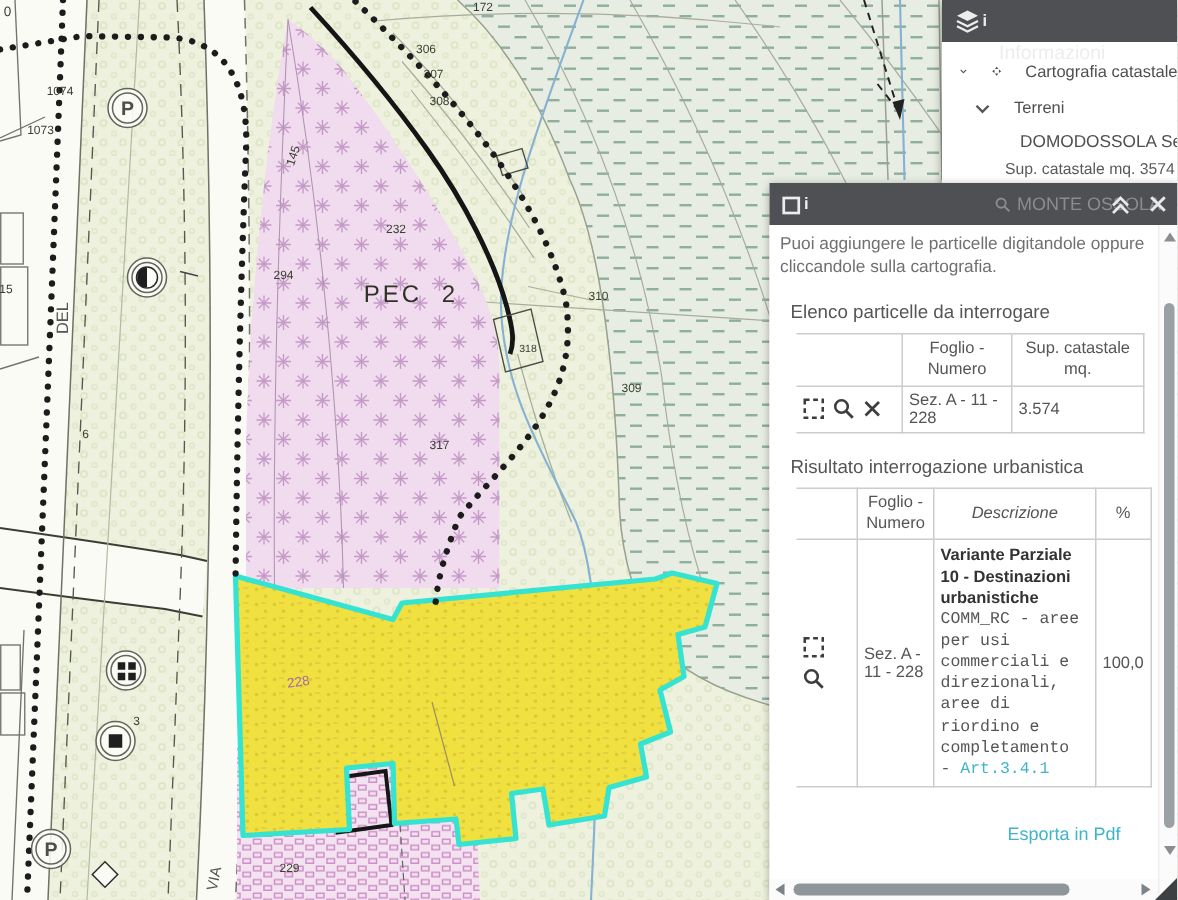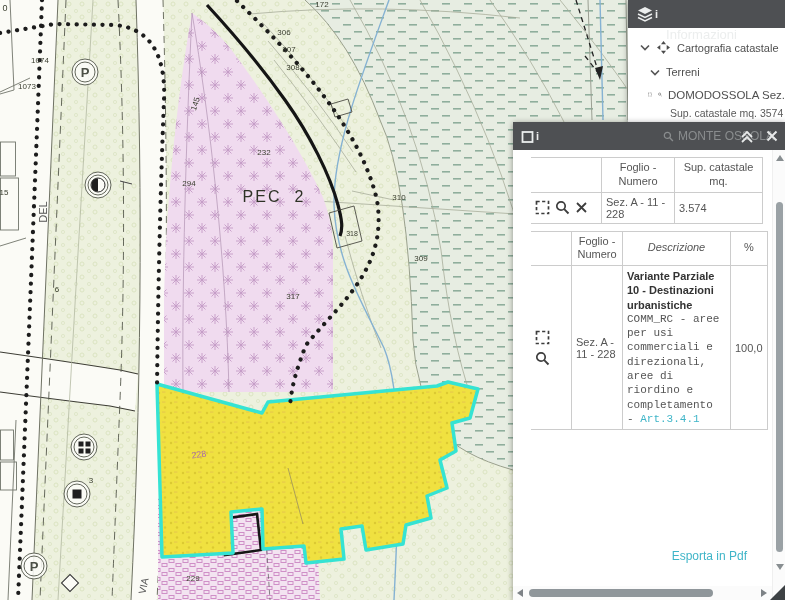--- a/index.html
+++ b/index.html
@@ -30,21 +30,21 @@
   .phead .ptitle{margin-left:8px;white-space:nowrap;margin-top:40px;}
   .icon-i{color:#eceeee;font-weight:bold;font-size:11px;margin-left:1px;}
   .ghost{position:absolute;left:150px;top:7px;display:flex;align-items:center;gap:4px;
          color:#aeb2b2;opacity:.62;font-size:12px;white-space:nowrap;pointer-events:none;}
   .hbtns{position:absolute;right:6px;top:0;height:28px;display:flex;align-items:center;gap:10px;}
   .hbtn{cursor:pointer;display:flex;}
 
   
   .info-panel{left:628px;top:0;width:157px;height:152px;z-index:5;}
   .ibody{font-size:11px;color:#4f4f4f;}
-  .irow{display:flex;align-items:center;gap:6px;white-space:nowrap;overflow:hidden;}
+  .irow{display:flex;align-items:center;gap:16px;white-space:nowrap;overflow:hidden;}
   .irow.r1{margin:12px 0 0 12px;}
   .irow.r2{margin:11px 0 0 22px;}
   .irow.r3{margin:9px 0 0 20px;font-size:11.5px;}
   .irow.r4{margin:5px 0 0 42px;font-size:10.5px;color:#5a5a5a;}
 
   
   .query-panel{left:513px;top:122px;width:272px;height:478px;z-index:10;}
   .qbody{position:absolute;left:0;right:0;top:28px;bottom:0;background:#fff;overflow:hidden;
          font-size:11.5px;color:#666;}
   .intro{margin:6px 16px 0 7px;line-height:1.32;color:#707070;}
@@ -316,21 +316,23 @@
         </span>
         <span class="hbtn">
           <svg width="14" height="14" viewBox="0 0 14 14">
             <path d="M2.5,2.5 L11.5,11.5 M11.5,2.5 L2.5,11.5" stroke="#e8eaea" stroke-width="2" fill="none"></path>
             </svg>
         </span>
       </span>
     </div>
 
     <div class="qbody">
-
+      <div class="intro">Puoi aggiungere le particelle digitandole oppure cliccandole sulla cartografia.</div>
+
+      <div class="sec">Elenco particelle da interrogare</div>
 
       <table class="qtable t1">
         <thead>
           <tr>
             <th class="c-icons"></th>
             <th>Foglio - Numero</th>
             <th>Sup. catastale mq.</th>
           </tr>
         </thead>
         <tbody>
@@ -349,20 +351,21 @@
                   </svg>
               </span>
             </td>
             <td>Sez. A - 11 - 228</td>
             <td>3.574</td>
           </tr>
         </tbody>
       </table>
 
 
+      <div class="sec">Risultato interrogazione urbanistica</div>
 
       <table class="qtable t2">
         <thead>
           <tr>
             <th class="c-icons"></th>
             <th>Foglio - Numero</th>
             <th>Descrizione</th>
             <th>%</th>
           </tr>
         </thead>

